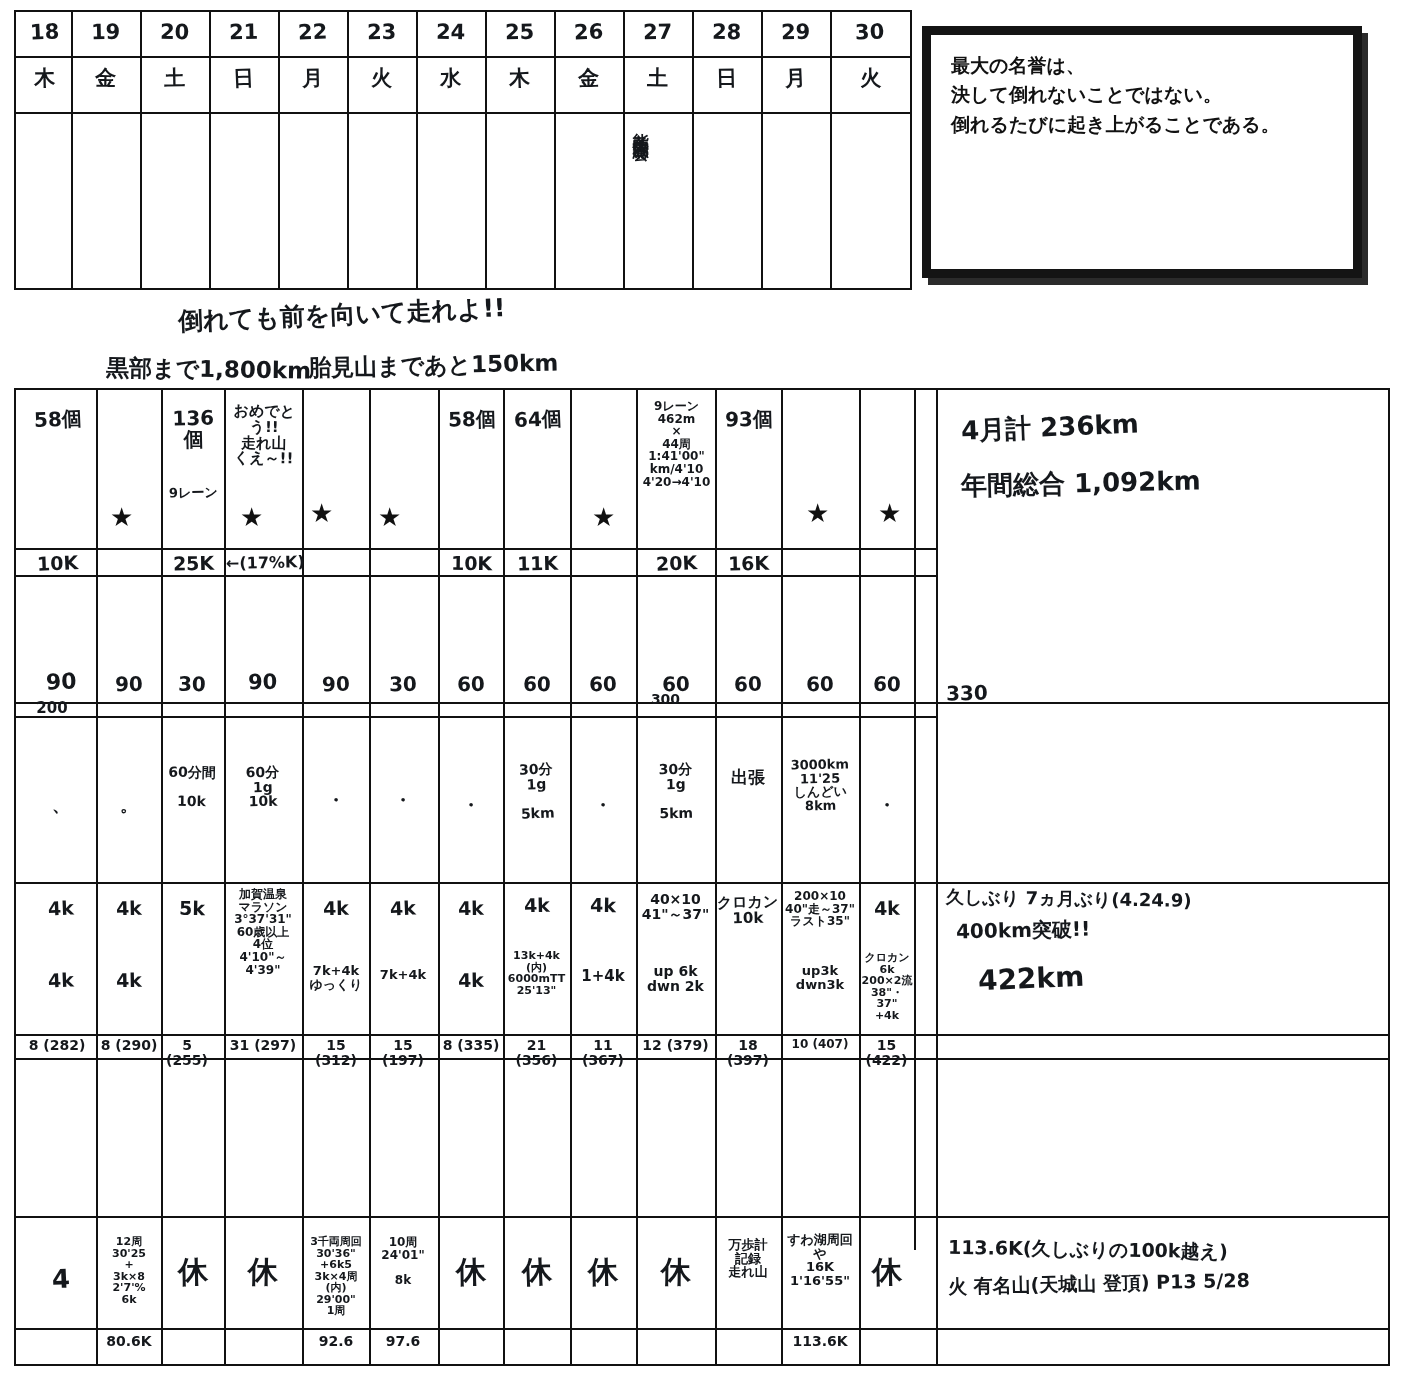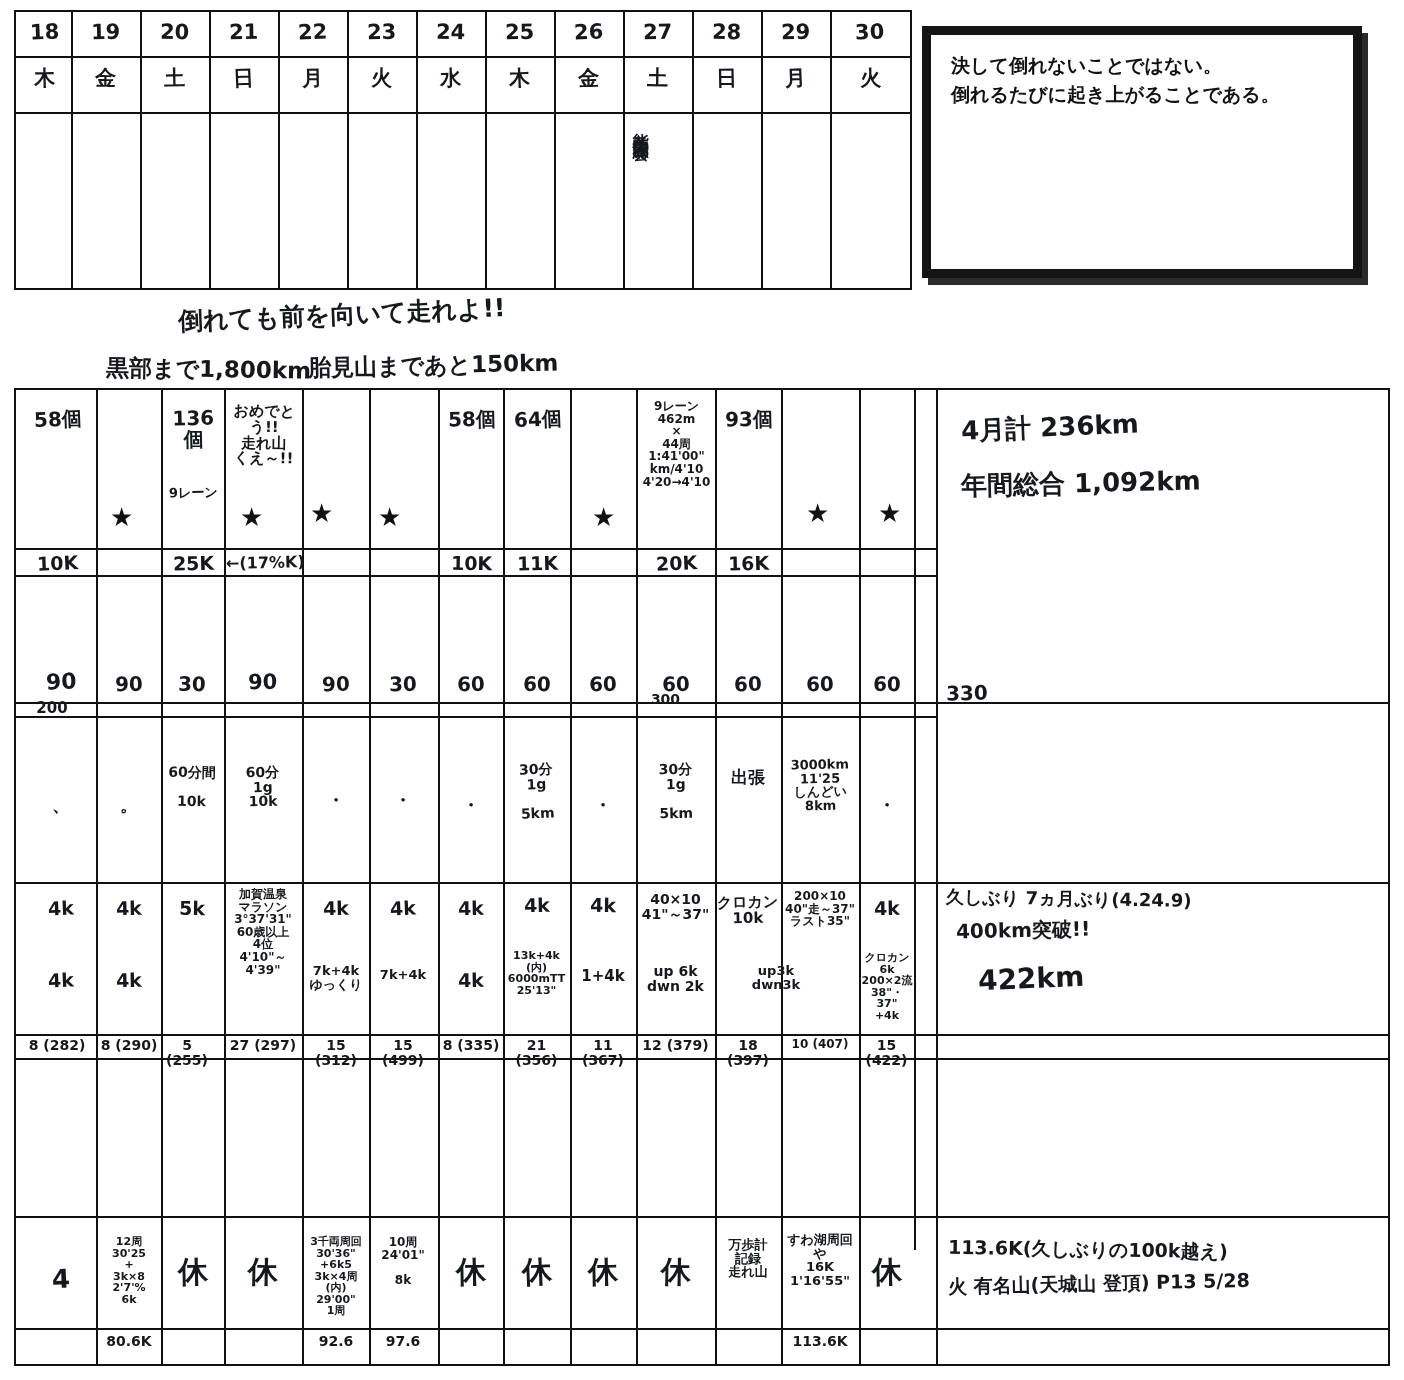--- a/index.html
+++ b/index.html
@@ -187,20 +187,21 @@
     <div class="cell-day" style="left:676px;top:54px;width:69px"><span class="hw">日</span></div>
     <div class="cell-day" style="left:745px;top:54px;width:69px"><span class="hw hw3">月</span></div>
     <div class="cell-day" style="left:814px;top:54px;width:80px"><span class="hw">火</span></div>
 
     <div style="position:absolute;left:616px;top:108px;font-size:16px">
       <span class="hw hw0 vtext">能美子陸協総会へ</span>
     </div>
   </div>
 
   <div class="quotebox">
+    <div class="qline">最大の名誉は、</div>
     <div class="qline">決して倒れないことではない。</div>
     <div class="qline">倒れるたびに起き上がることである。</div>
   </div>
 
   <div class="freeline" style="left:178px;top:300px">
     <span class="hw hw3">倒れても前を向いて走れよ!!</span>
   </div>
   <div class="freeline" style="left:106px;top:356px;font-size:23px">
     <span class="hw hw2">黒部まで1,800km</span>
   </div>
@@ -344,33 +345,33 @@
 ゆっくり</span></div>
     <div class="mc" style="left:355px;top:578px;width:64px;font-size:13px"><span class="hw hw0">7k+4k</span></div>
     <div class="mc" style="left:424px;top:580px;width:62px;font-size:19px"><span class="hw">4k</span></div>
     <div class="mc" style="left:489px;top:560px;width:63px;font-size:11px"><span class="hw hw0">13k+4k
 (内)
 6000mTT
 25'13"</span></div>
     <div class="mc" style="left:556px;top:578px;width:62px;font-size:15px"><span class="hw hw0">1+4k</span></div>
     <div class="mc" style="left:622px;top:574px;width:75px;font-size:14px"><span class="hw hw0">up 6k
 dwn 2k</span></div>
-    <div class="mc" style="left:723px;top:574px;width:74px;font-size:13px"><span class="hw hw0">up3k
+    <div class="mc" style="left:767px;top:574px;width:74px;font-size:13px"><span class="hw hw0">up3k
 dwn3k</span></div>
     <div class="mc" style="left:845px;top:562px;width:52px;font-size:11px"><span class="hw hw0">クロカン6k
 200×2流
 38"・37"
 +4k</span></div>
 
     <div class="mc" style="left:2px;top:648px;width:78px;font-size:14px"><span class="hw hw0">8 (282)</span></div>
     <div class="mc" style="left:82px;top:648px;width:62px;font-size:14px"><span class="hw hw0">8 (290)</span></div>
     <div class="mc" style="left:147px;top:648px;width:48px;font-size:14px"><span class="hw hw0">5 (255)</span></div>
-    <div class="mc" style="left:210px;top:648px;width:74px;font-size:14px"><span class="hw hw0">27 (297)</span></div>
+    <div class="mc" style="left:210px;top:648px;width:74px;font-size:14px"><span class="hw hw0">31 (297)</span></div>
     <div class="mc" style="left:289px;top:648px;width:62px;font-size:14px"><span class="hw hw0">15 (312)</span></div>
-    <div class="mc" style="left:355px;top:648px;width:64px;font-size:14px"><span class="hw hw0">15 (499)</span></div>
+    <div class="mc" style="left:355px;top:648px;width:64px;font-size:14px"><span class="hw hw0">15 (197)</span></div>
     <div class="mc" style="left:424px;top:648px;width:62px;font-size:14px"><span class="hw hw0">8 (335)</span></div>
     <div class="mc" style="left:489px;top:648px;width:63px;font-size:14px"><span class="hw hw0">21 (356)</span></div>
     <div class="mc" style="left:556px;top:648px;width:62px;font-size:14px"><span class="hw hw0">11 (367)</span></div>
     <div class="mc" style="left:622px;top:648px;width:75px;font-size:14px"><span class="hw hw0">12 (379)</span></div>
     <div class="mc" style="left:701px;top:648px;width:62px;font-size:14px"><span class="hw hw0">18 (397)</span></div>
     <div class="mc" style="left:767px;top:648px;width:74px;font-size:12px"><span class="hw hw0">10 (407)</span></div>
     <div class="mc" style="left:843px;top:648px;width:55px;font-size:14px"><span class="hw hw0">15 (422)</span></div>
 
     <div class="mc" style="left:20px;top:875px;width:50px;font-size:26px"><span class="hw hw3">4</span></div>
     <div class="mc" style="left:82px;top:846px;width:62px;font-size:11px"><span class="hw hw0">12周

